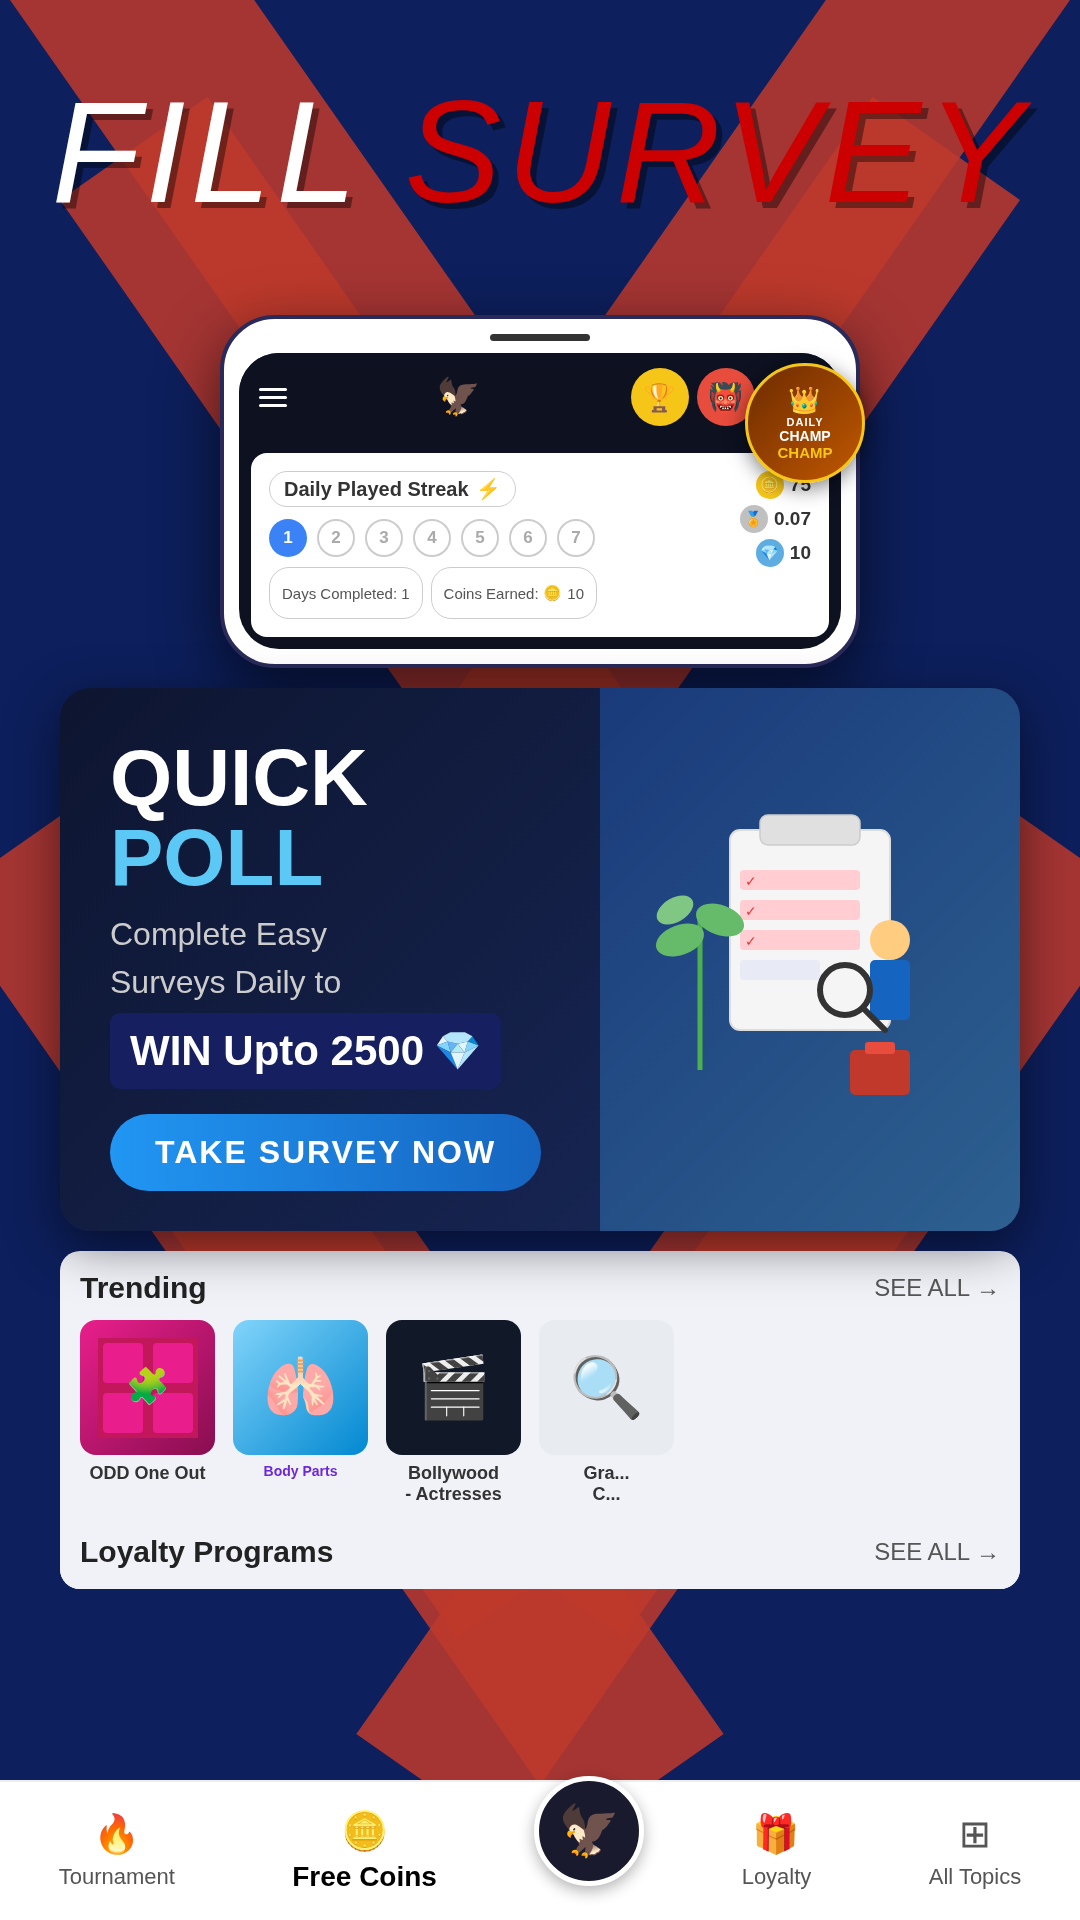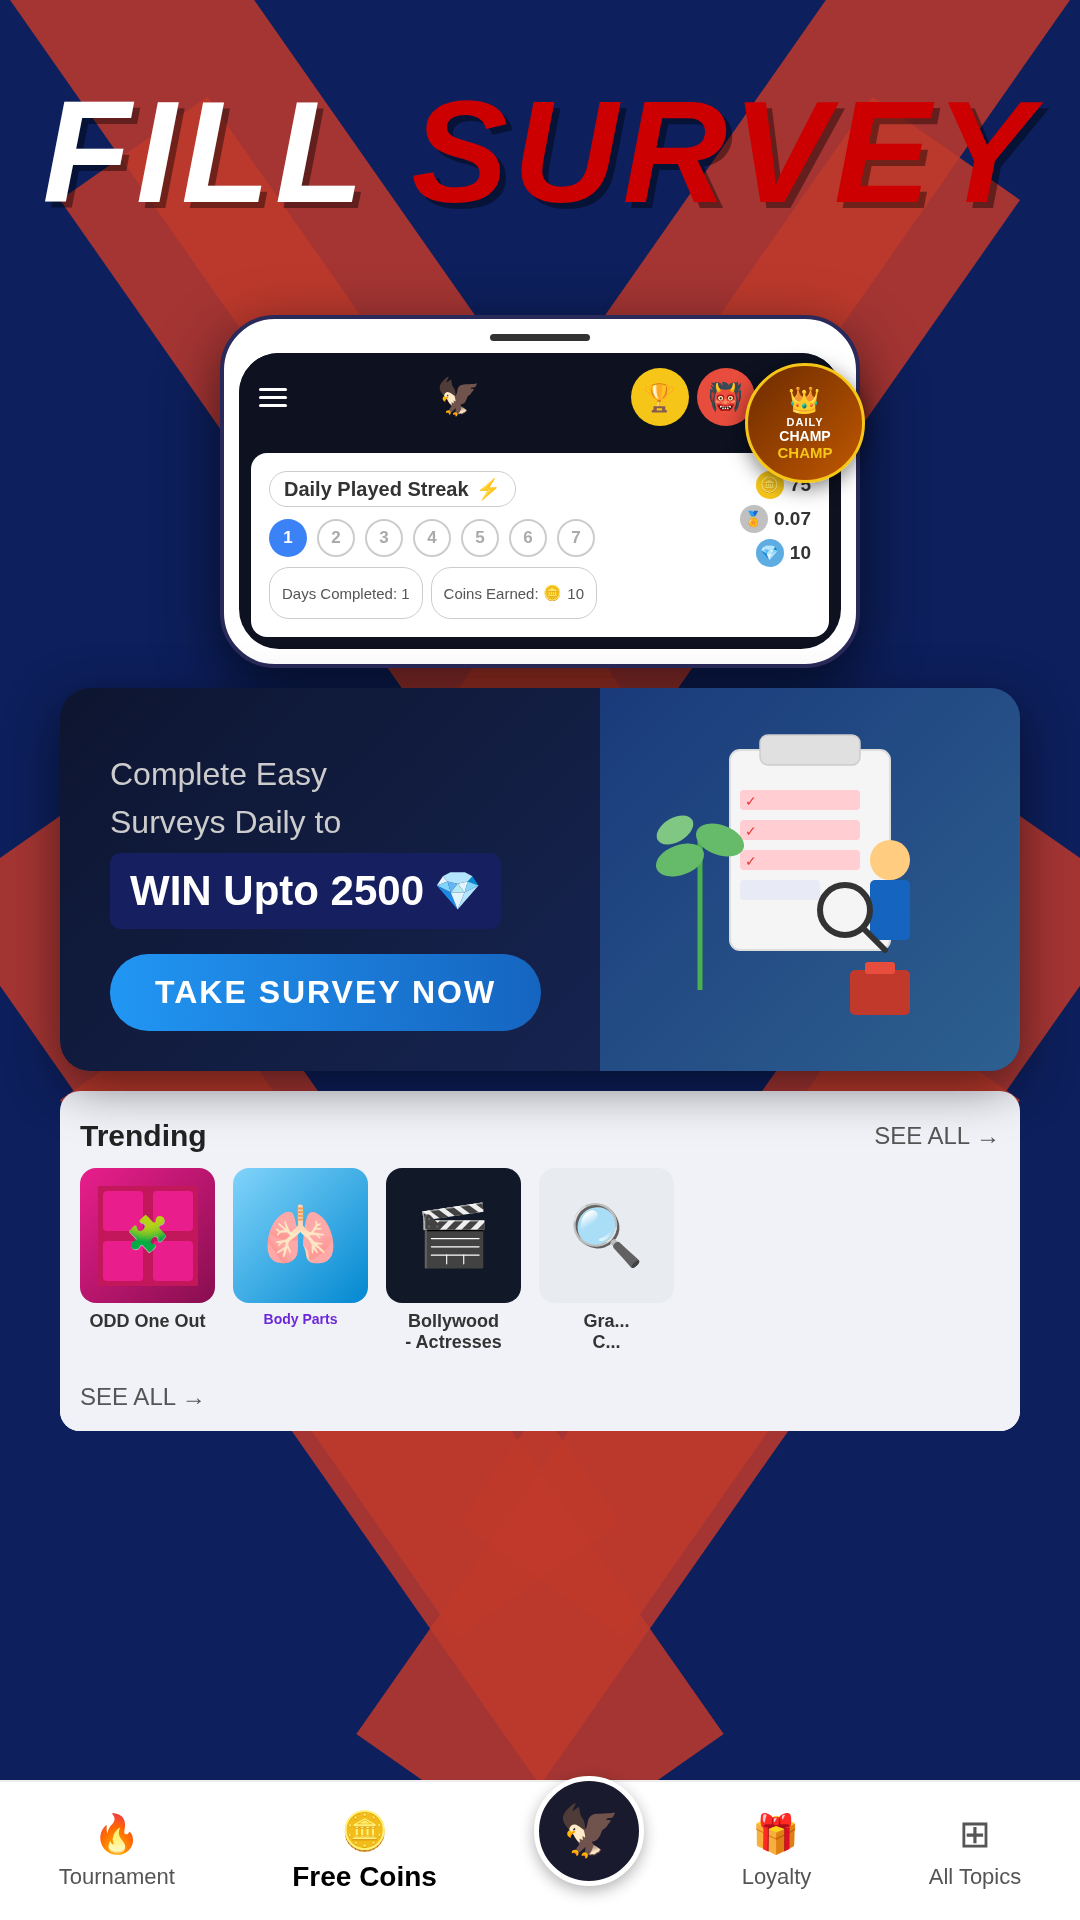--- a/index.html
+++ b/index.html
@@ -309,21 +309,21 @@
     <div class="bg-stripe stripe4"></div>
     <div class="bg-stripe stripe5"></div>
     <div class="bg-stripe stripe6"></div>
     <div class="bg-stripe stripe7"></div>
     <div class="bg-stripe stripe8"></div>
   </div>
 
   <div class="content-wrapper">
 
     <div style="text-align:center; margin-top: 80px; width:100%;">
-      <div style="color:white; font-size:145px; font-weight:700; font-style:italic; text-transform:uppercase; letter-spacing:5px; text-shadow: 6px 6px 0px rgba(0,0,0,0.4); line-height:1.0;">
+      <div style="color:white; font-size:145px; font-weight:400; font-style:italic; text-transform:uppercase; letter-spacing:5px; text-shadow: 6px 6px 0px rgba(0,0,0,0.4); line-height:1.0;">
         <span style="color:white;">FILL </span><span style="color:#cc0000;">SURVEY</span>
       </div>
     </div>
 
     <div style="position:relative; margin-top:50px;">
       <div class="phone-screen-wrapper">
 
         <div style="width:100px; height:7px; background:#333; border-radius:10px; margin:0 auto 12px;"></div>
 
         <div class="phone-inner">
@@ -402,20 +402,23 @@
           <div class="tc-champ">CHAMP</div>
         </div>
       </div>
     </div>
 
     <div style="width:960px; margin-top:20px; position:relative;">
       <div style="background: linear-gradient(135deg, #0d1530 0%, #1a2a5e 100%); border-radius:30px; overflow:hidden; display:flex; box-shadow: 0 15px 50px rgba(0,0,0,0.5);">
 
         <div style="flex:1; padding:50px 50px 40px; display:flex; flex-direction:column; justify-content:space-between; position:relative; z-index:2;">
           <div>
+            <div style="font-size:80px; font-weight:900; color:white; line-height:1;">
+              <span>QUICK</span> <span style="color:#5bc8f5;">POLL</span>
+            </div>
             <div style="font-size:32px; color:#ccc; margin-top:12px; line-height:1.5;">
               <span>Complete Easy</span><br>
               <span>Surveys Daily to</span>
             </div>
             <div style="background: #162060; border-radius:10px; padding:14px 20px; margin-top:7px; display:inline-flex; align-items:center; gap:10px;">
               <span style="font-size:42px; font-weight:900; color:white;">WIN Upto 2500</span>
               <span style="font-size:38px;">💎</span>
             </div>
           </div>
           <button style="background:linear-gradient(90deg,#2196f3,#1565c0); color:white; border:none; border-radius:50px; padding:20px 45px; font-size:32px; font-weight:bold; cursor:pointer; margin-top:25px; letter-spacing:2px; text-transform:uppercase; width:fit-content;">TAKE SURVEY NOW</button>
@@ -449,21 +452,21 @@
 
             <rect x="200" y="260" width="60" height="45" rx="5" fill="#c0392b"></rect>
             <rect x="215" y="252" width="30" height="12" rx="3" fill="#e74c3c"></rect>
           </svg>
         </div>
       </div>
     </div>
 
     <div style="width:960px; margin-top:20px; background:#f0f2f8; border-radius:20px; overflow:hidden;">
 
-      <div style="padding:20px;margin-top:8px;">
+      <div style="padding:20px;">
         <div style="display:flex; justify-content:space-between; align-items:center; margin-bottom:15px;">
           <div style="font-size:30px; font-weight:bold; color:#222;">Trending</div>
           <div style="font-size:24px; color:#555; cursor:pointer;">SEE ALL →</div>
         </div>
         <div style="display:flex; gap:18px; overflow:hidden;">
 
           <div style="display:flex; flex-direction:column; align-items:center; cursor:pointer;">
             <div style="width:135px; height:135px; border-radius:16px; background:linear-gradient(135deg,#e91e8c,#880e4f); display:flex; align-items:center; justify-content:center; margin-bottom:8px; overflow:hidden;">
 
               <svg width="100" height="100" viewBox="0 0 100 100" xmlns="http://www.w3.org/2000/svg">
@@ -496,20 +499,21 @@
             <div style="width:135px; height:135px; border-radius:16px; background:#e8ecf0; display:flex; align-items:center; justify-content:center; margin-bottom:8px;">
               <span style="font-size:60px;">🔍</span>
             </div>
             <div style="font-size:18px; font-weight:bold; color:#333; text-align:center;">Gra...<br>C...</div>
           </div>
         </div>
       </div>
 
       <div style="padding:10px 20px 20px; background:#f0f2f8;">
         <div style="display:flex; justify-content:space-between; align-items:center;">
+          <div style="font-size:30px; font-weight:bold; color:#222;">Loyalty Programs</div>
           <div style="font-size:24px; color:#555; cursor:pointer;">SEE ALL →</div>
         </div>
       </div>
     </div>
   </div>
 
   <div class="bottom-nav">
     <div class="nav-item">
       <div style="font-size:38px; color:#555;">🔥</div>
       <div style="font-size:22px; color:#555;">Tournament</div>

